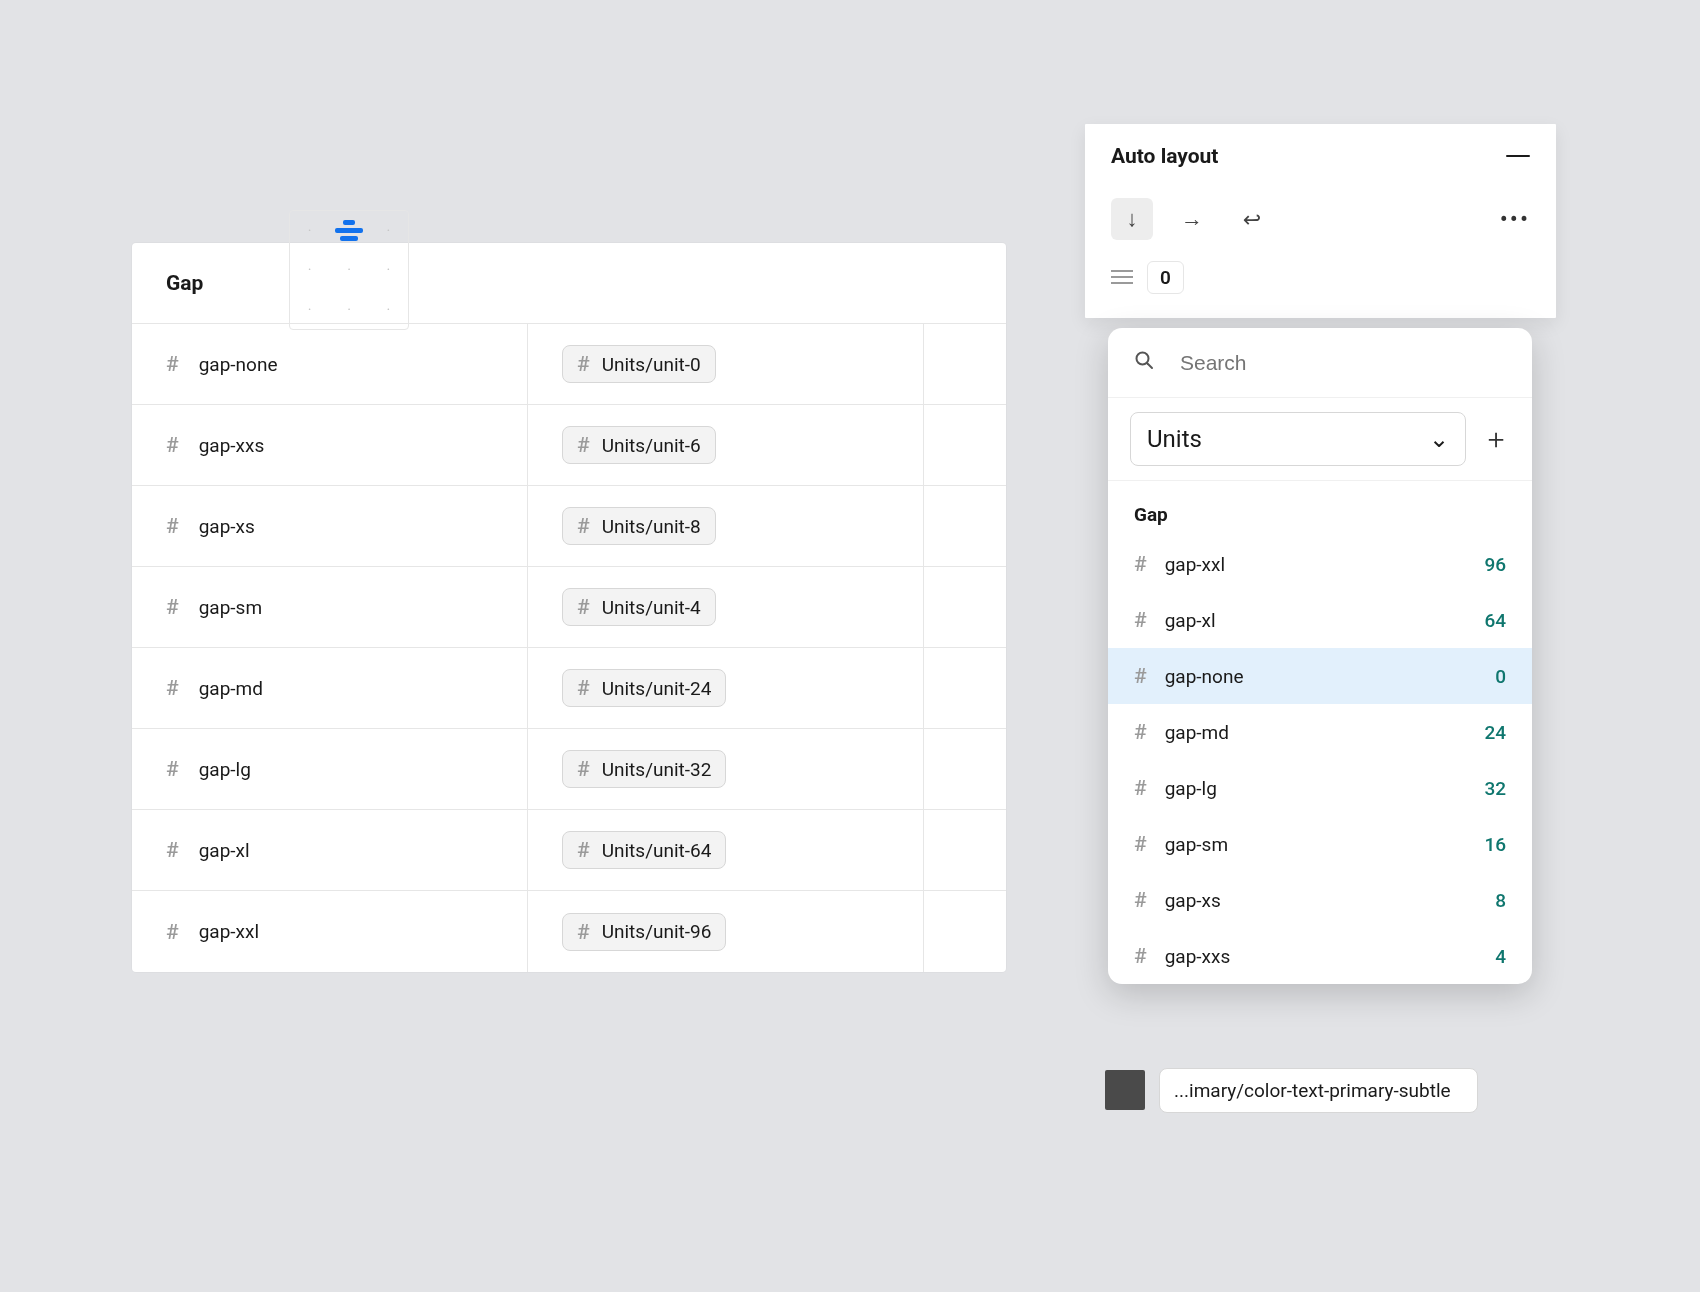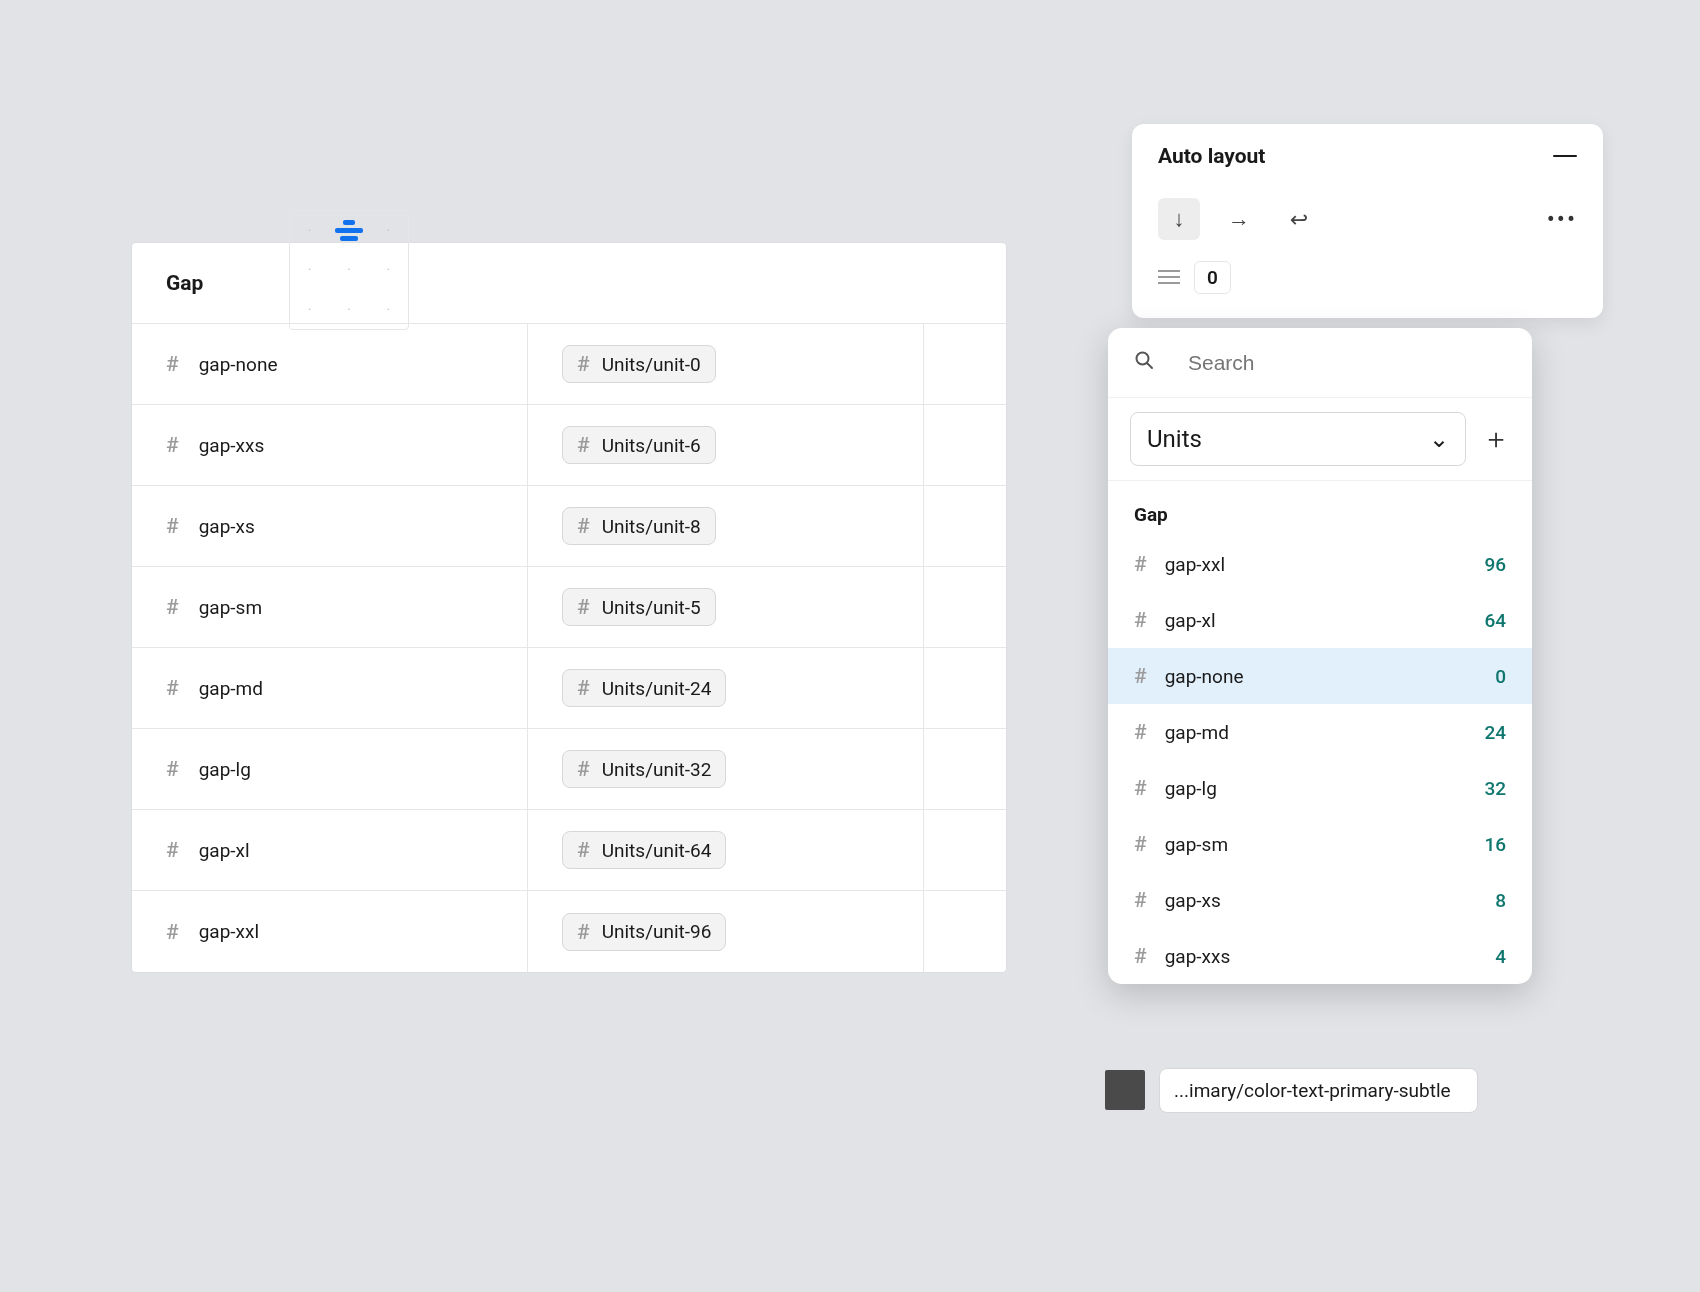--- a/index.html
+++ b/index.html
@@ -52,24 +52,23 @@
   border-radius: 8px;
   background: #f3f3f3;
 }
 
 
 .panel {
   position: absolute;
   left: 1085px; top: 124px;
   width: 471px;
   background: #fff;
-  border-radius: 12px;
+  border-radius: 1px;
   box-shadow: 0 6px 18px rgba(0,0,0,0.08);
   padding-bottom: 14px;
-  margin-left: 47px;
 }
 .panel-head {
   display: flex; align-items: center; justify-content: space-between;
   padding: 20px 26px;
 }
 .panel-title { font-weight: 700; font-size: 21px; }
 .panel-head .minus { width: 24px; height: 2px; background: #1a1a1a; border-radius: 1px; }
 
 .dir-row {
   display: flex; align-items: center;
@@ -118,21 +117,21 @@
 .popover {
   position:absolute;
   left: 1108px; top: 328px;
   width: 424px;
   background:#fff;
   border-radius: 14px;
   box-shadow: 0 10px 34px rgba(0,0,0,0.18);
   overflow:hidden;
 }
 .search {
-  display:flex; align-items:center; gap:34px;
+  display:flex; align-items:center; gap:26px;
   padding: 22px 26px;
 }
 .search .mag { color:#555; font-size:22px;}
 .search input {
   border:none; outline:none; font-size:21px; color:#999; background:transparent; width:100%;
 }
 .units-row {
   display:flex; align-items:center; gap:16px;
   padding: 14px 22px; border-top:1px solid #f0f0f0; border-bottom:1px solid #f0f0f0;
 }
@@ -208,21 +207,21 @@
         <div class="tcell pad"></div>
       </div>
       <div class="trow">
         <div class="tcell name">
           <span class="hash-icon">#</span>
           <span>gap-sm</span>
         </div>
         <div class="tcell unit">
           <span class="tag">
             <span class="hash-icon">#</span>
-            <span>Units/unit-5</span>
+            <span>Units/unit-4</span>
           </span>
         </div>
         <div class="tcell pad"></div>
       </div>
       <div class="trow">
         <div class="tcell name">
           <span class="hash-icon">#</span>
           <span>gap-md</span>
         </div>
         <div class="tcell unit">

